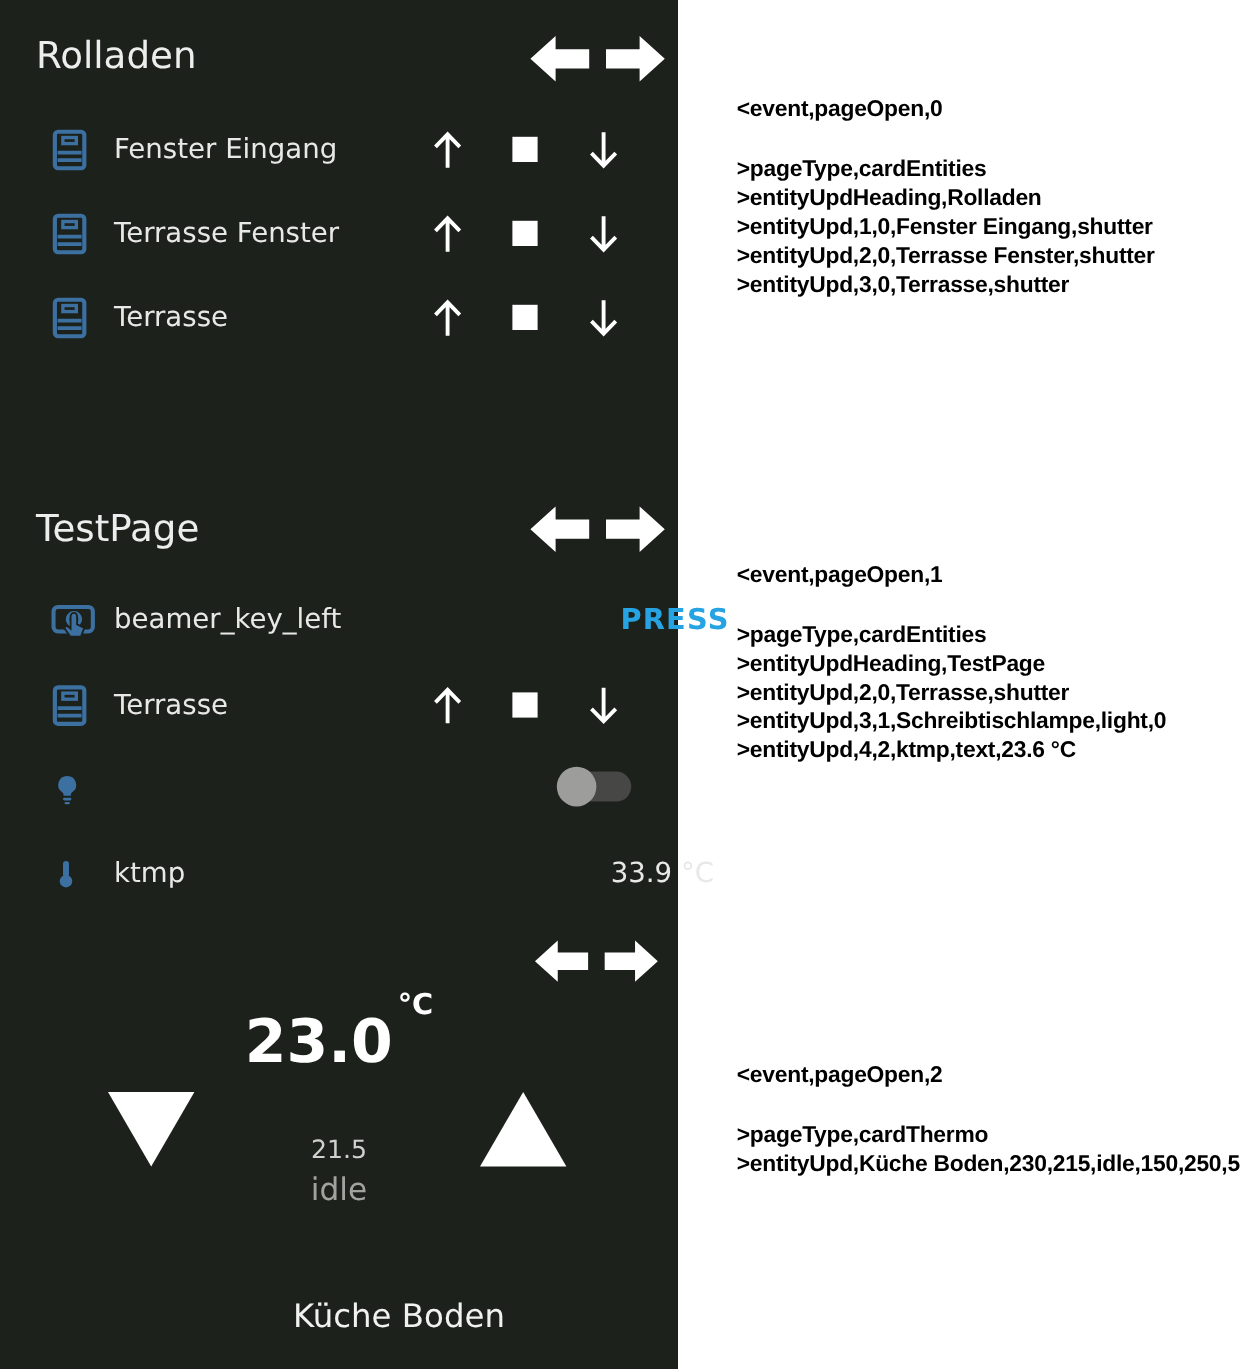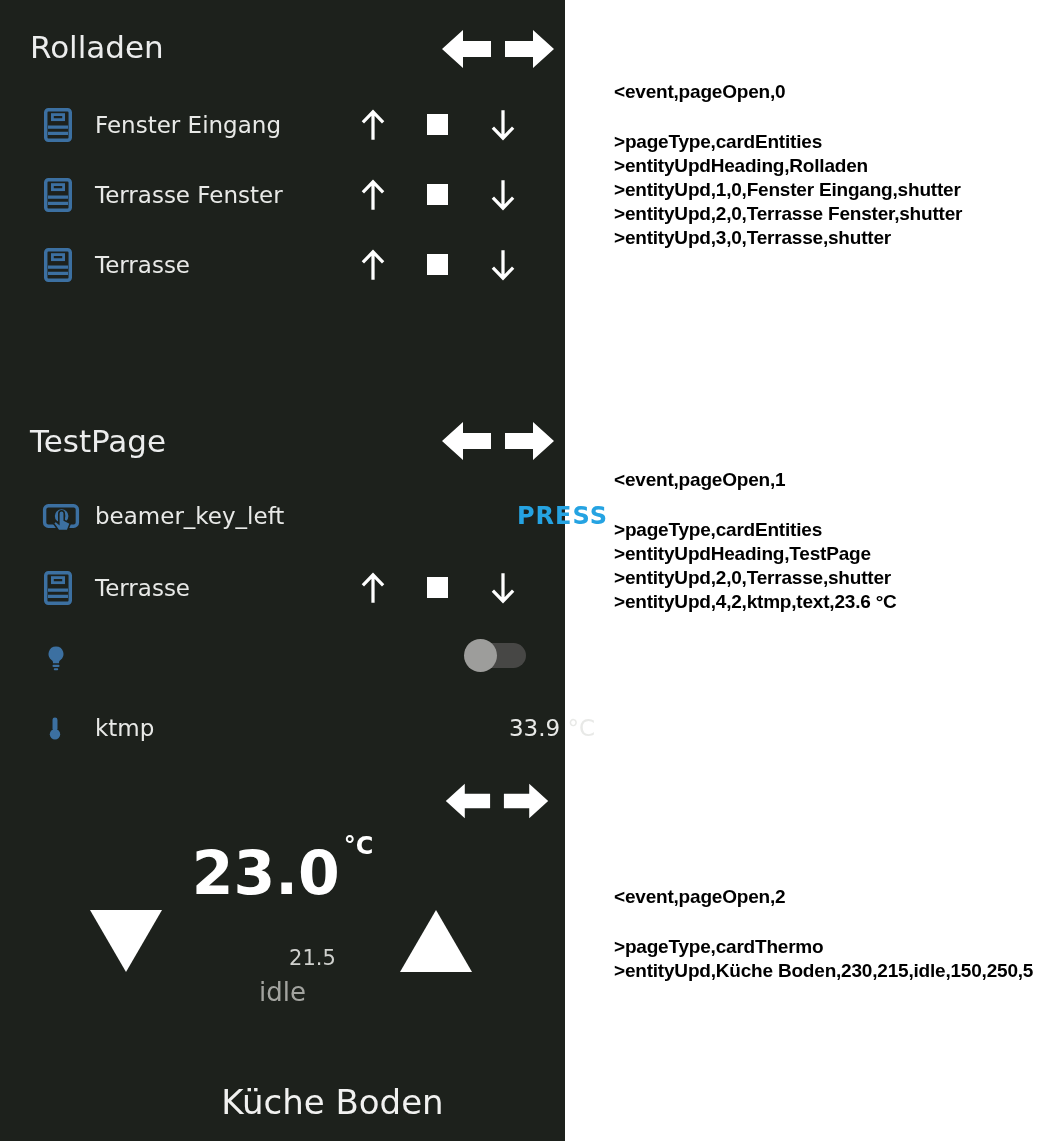--- a/index.html
+++ b/index.html
@@ -20,31 +20,31 @@
   .ctl-stop{position:absolute;left:427px;top:14px;width:21px;height:21px;background:#ffffff;}
   .ctl-down{position:absolute;left:486px;top:6px;}
   .press-btn{position:absolute;right:26px;top:50%;transform:translateY(-50%);
              color:#25a3e2;font-size:24px;font-weight:700;letter-spacing:1px;}
   .value-text{position:absolute;right:39px;top:50%;transform:translateY(-50%);
               font-size:23px;color:#e8e9e7;white-space:nowrap;}
   .toggle{position:absolute;left:468px;top:10px;width:58px;height:25px;border-radius:13px;background:#474745;}
   .toggle-knob{position:absolute;left:-4px;top:-4px;width:33px;height:33px;border-radius:50%;background:#9d9d9b;}
   
   .thermo-temp{position:absolute;left:0;top:843px;width:565px;text-align:center;color:#ffffff;white-space:nowrap;}
-  .temp-big{font-size:60px;font-weight:700;line-height:1;}
+  .temp-big{font-size:50px;font-weight:700;line-height:1;}
   .temp-unit{font-size:24px;font-weight:700;position:relative;top:-40px;margin-left:4px;}
   .tri{position:absolute;top:908px;}
   .tri-down{left:88px;}
   .tri-up{left:398px;}
   .thermo-target{position:absolute;left:0;top:946px;width:565px;text-align:center;
-                 font-size:21px;color:#d0d1ce;padding-left:30px;}
+                 font-size:21px;color:#d0d1ce;}
   .thermo-state{position:absolute;left:0;top:977px;width:565px;text-align:center;
                 font-size:26px;color:#a2a39f;}
   .thermo-name{position:absolute;left:0;top:1082px;width:665px;text-align:center;
-               font-size:34px;color:#f1f1f0;}
+               font-size:27px;color:#f1f1f0;}
   
   .proto{position:absolute;left:614px;color:#000;font-family:"Liberation Sans",sans-serif;
          font-weight:700;font-size:19px;line-height:24px;letter-spacing:-0.2px;white-space:nowrap;}
   .proto-event{margin-bottom:26px;}
   .proto-0{top:80px;} .proto-1{top:468px;} .proto-2{top:885px;}
 </style>
 </head>
 <body>
 
 <svg width="0" height="0" style="position:absolute">
@@ -245,20 +245,21 @@
     <div>&gt;entityUpd,1,0,Fenster Eingang,shutter</div>
     <div>&gt;entityUpd,2,0,Terrasse Fenster,shutter</div>
     <div>&gt;entityUpd,3,0,Terrasse,shutter</div>
   </div>
 
   <div class="proto proto-1">
     <div class="proto-event">&lt;event,pageOpen,1</div>
     <div>&gt;pageType,cardEntities</div>
     <div>&gt;entityUpdHeading,TestPage</div>
     <div>&gt;entityUpd,2,0,Terrasse,shutter</div>
+    <div>&gt;entityUpd,3,1,Schreibtischlampe,light,0</div>
     <div>&gt;entityUpd,4,2,ktmp,text,23.6 °C</div>
   </div>
 
   <div class="proto proto-2">
     <div class="proto-event">&lt;event,pageOpen,2</div>
     <div>&gt;pageType,cardThermo</div>
     <div>&gt;entityUpd,Küche Boden,230,215,idle,150,250,5</div>
   </div>
 </div>
 

